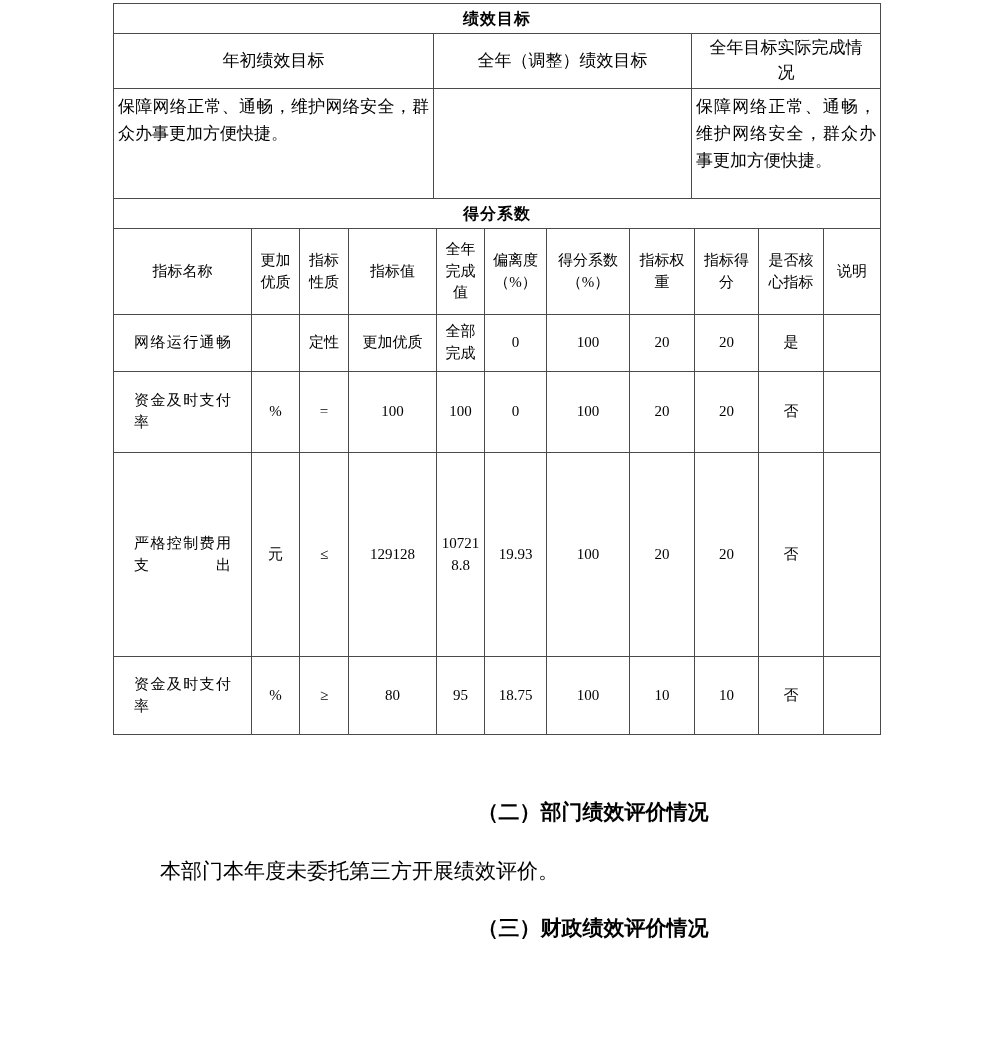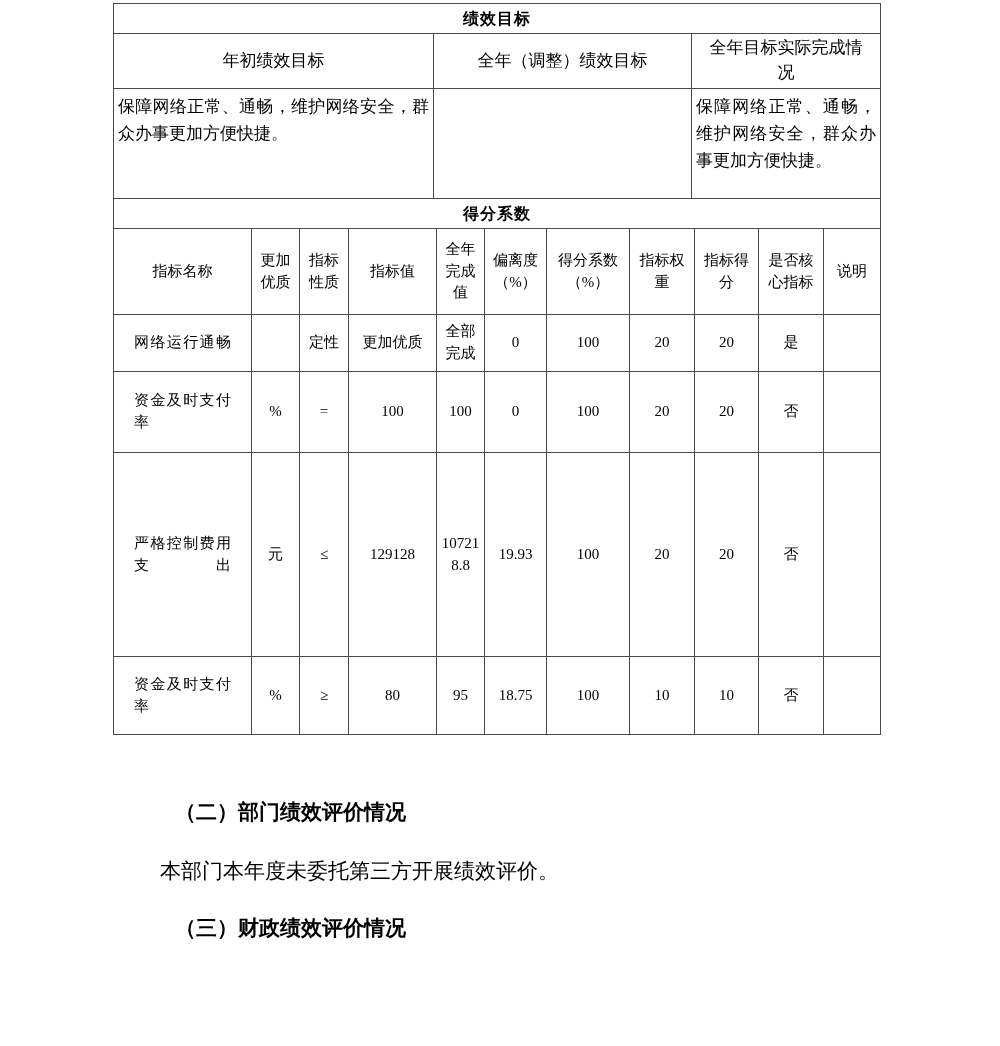--- a/index.html
+++ b/index.html
@@ -52,21 +52,21 @@
 
   
   #indicators-table th { padding: 1px 4px; }
   .name-cell {
     text-align: justify;
     text-align-last: justify;
     padding: 1px 20px;
   }
 
   .footer { margin: 62px 0 0 160px; font-size: 21px; line-height: 1.5; }
-  .footer .heading { font-weight: bold; margin-left: 15px; margin-top: 0; }
+  .footer .heading { font-weight: bold; margin-left: 26px; margin-top: 0; text-align: center; }
   .footer .body-line { margin-top: 27px; }
   .footer .heading-2 { margin-top: 26px; }
 </style>
 </head>
 <body>
 
 <div class="page">
 
   <table id="goals-table">
     <colgroup>

